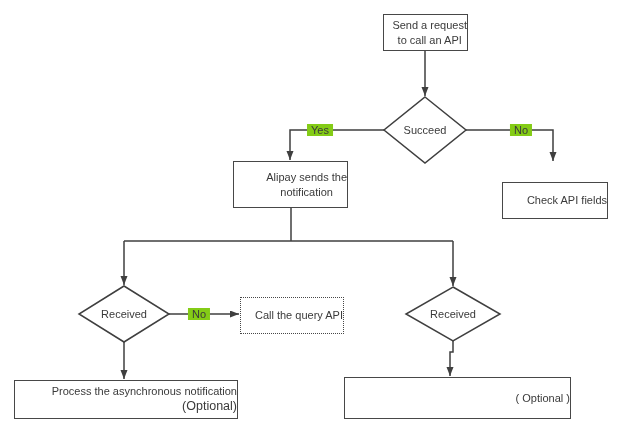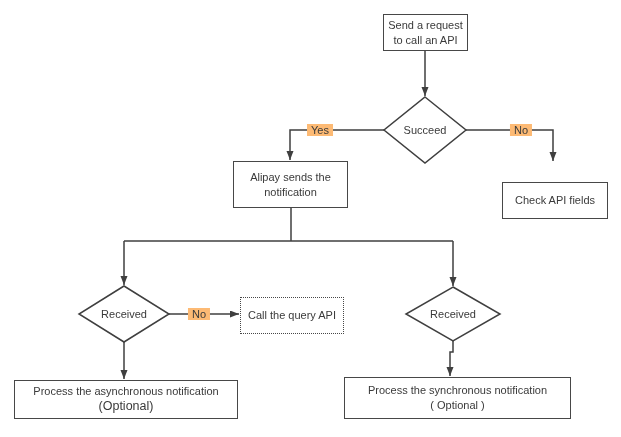--- a/index.html
+++ b/index.html
@@ -27,39 +27,39 @@
     stroke: #3f3f3f;
     stroke-width: 1.5;
   }
   .node {
     position: absolute;
     box-sizing: border-box;
     background: #ffffff;
     border: 1.5px solid #474747;
     display: flex;
     flex-direction: column;
-    align-items: center;
+    align-items: flex-end;
     justify-content: center;
     text-align: center;
     font-size: 11px;
     line-height: 1.35;
   }
   .node.dotted { border-style: dotted; border-width: 1.5px; }
   .node-label { white-space: pre-line; }
   .optional-line { font-size: 12.5px; }
   .optional-line.small { font-size: 11px; }
   .diamond-label {
     position: absolute;
     transform: translate(-50%, -50%);
     font-size: 11px;
   }
   .edge-label {
     position: absolute;
     transform: translate(-50%, -50%);
-    background: #fdba74;
+    background: #84cc16;
     padding: 0 4px;
     font-size: 11px;
     white-space: nowrap;
   }
 </style>
 </head>
 <body>
 
 <div class="stage">
 
@@ -103,21 +103,20 @@
   <div class="node dotted" style="left:240px; top:297px; width:104px; height:37px;">
     <span class="node-label">Call the query API</span>
   </div>
 
   <div class="node" style="left:14px; top:380px; width:224px; height:39px;">
     <span class="node-label">Process the asynchronous notification</span>
     <span class="node-label optional-line">(Optional)</span>
   </div>
 
   <div class="node" style="left:344px; top:377px; width:227px; height:42px;">
-    <span class="node-label">Process the synchronous notification</span>
     <span class="node-label optional-line small">( Optional )</span>
   </div>
 
   <span class="diamond-label" style="left:425px; top:130px;">Succeed</span>
   <span class="diamond-label" style="left:124px; top:314px;">Received</span>
   <span class="diamond-label" style="left:453px; top:314px;">Received</span>
 
   <span class="edge-label" style="left:320px; top:130px;">Yes</span>
   <span class="edge-label" style="left:521px; top:130px;">No</span>
   <span class="edge-label" style="left:199px; top:314px;">No</span>

